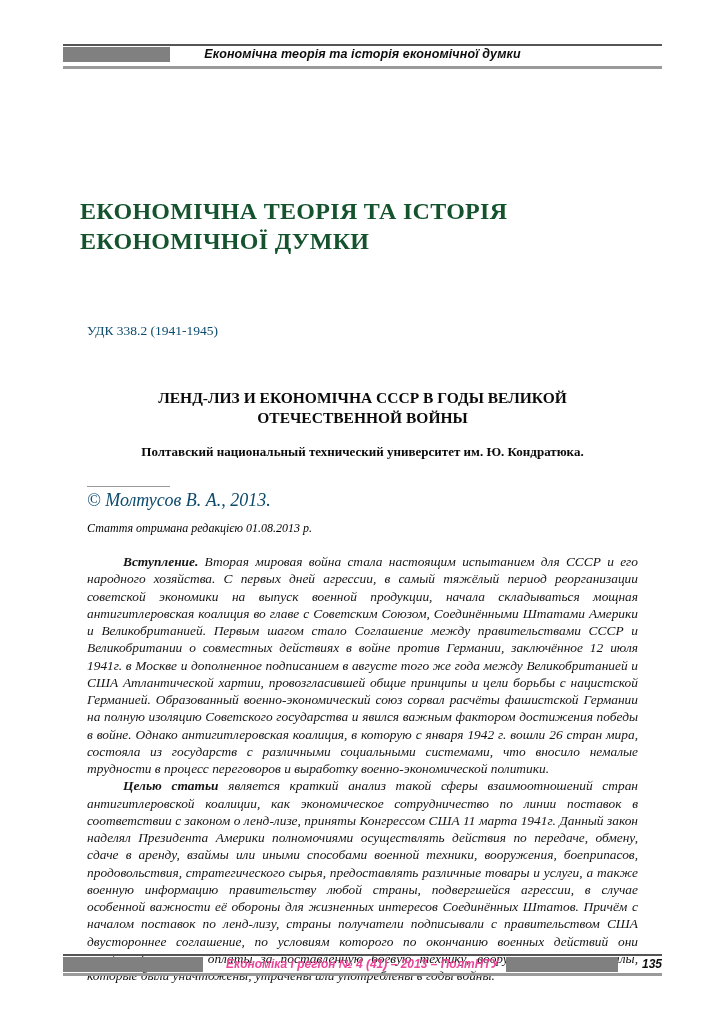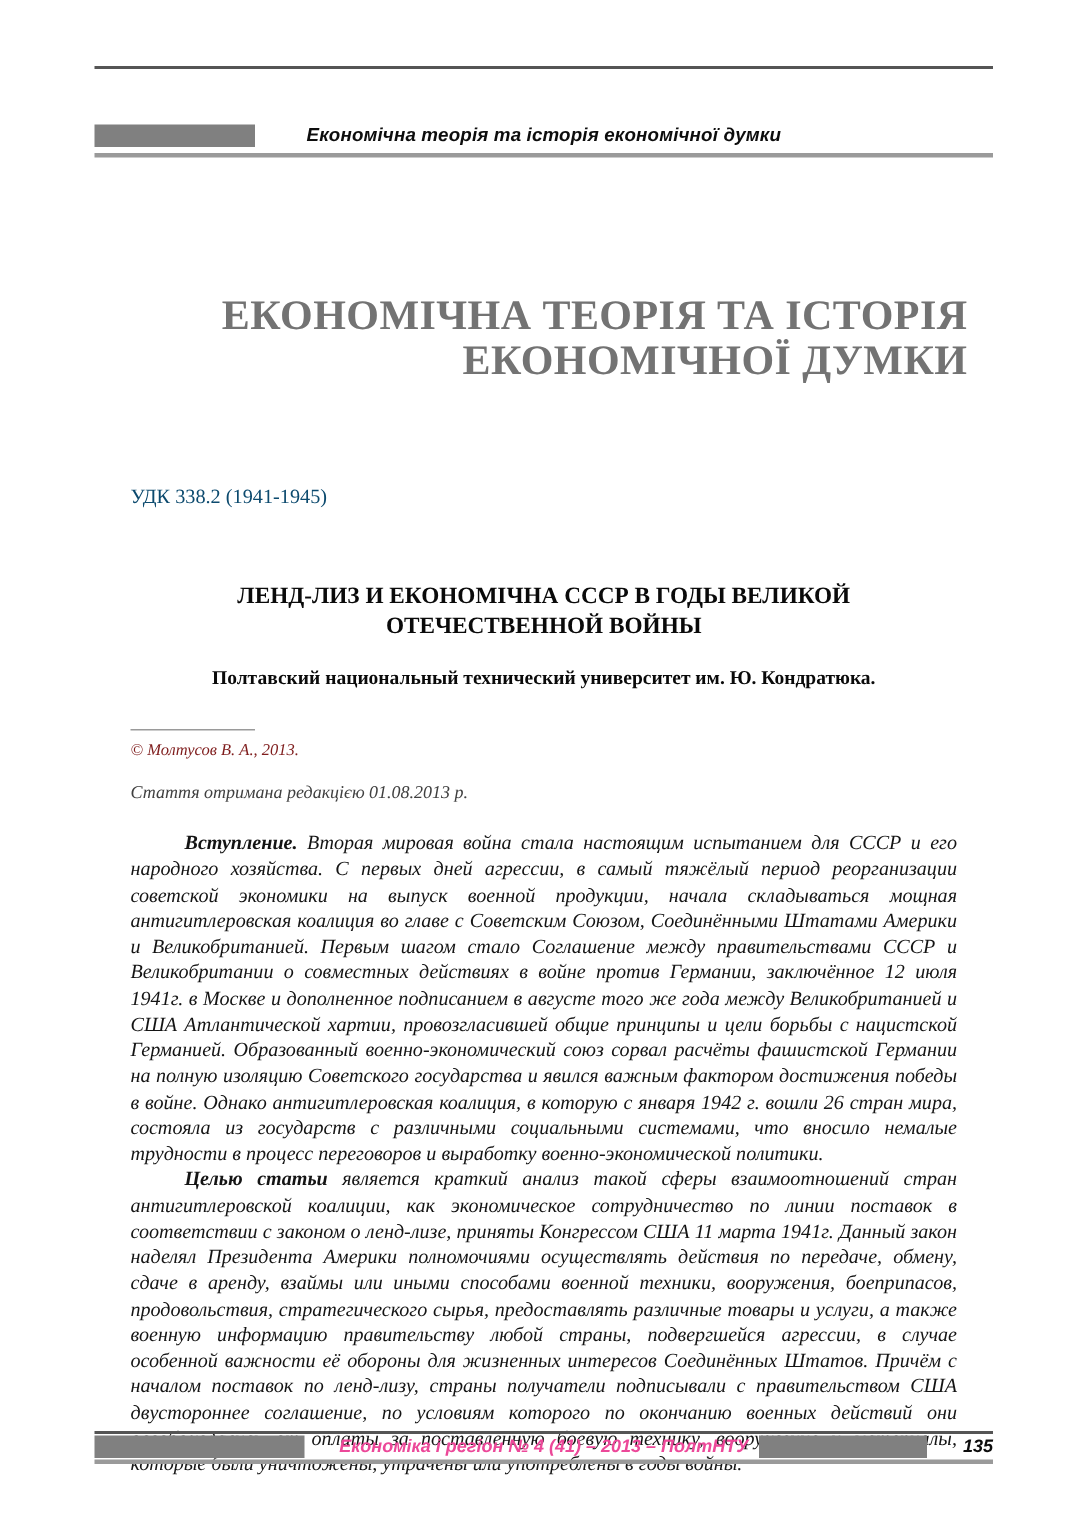--- a/index.html
+++ b/index.html
@@ -31,21 +31,20 @@
     width: 599px;
   }
   .rh-rule-top {
     height: 2px;
     background: #555555;
     width: 100%;
   }
   .rh-body {
     position: relative;
     height: 20px;
-    margin-top: 36px;
   }
   .rh-swatch {
     position: absolute;
     left: 0px;
     top: 1px;
     width: 107px;
     height: 15px;
     background: #808080;
   }
   .rh-title {
@@ -67,26 +66,26 @@
     background: #9a9a9a;
     width: 100%;
   }
 
   
   .section-title {
     position: absolute;
     left: 80px;
     top: 196px;
     width: 565px;
-    text-align: right;
+    text-align: left;
     font-family: "Liberation Serif", serif;
     font-weight: bold;
-    font-size: 28px;
+    font-size: 24px;
     line-height: 30px;
-    color: #737373;
+    color: #14532d;
     letter-spacing: 0.3px;
   }
   .section-title .line2 { display: block; }
 
   
   .udk {
     position: absolute;
     left: 87px;
     top: 322px;
     font-size: 13.5px;
@@ -129,32 +128,32 @@
     top: 486px;
     width: 83px;
     height: 1px;
     background: #9a9a9a;
   }
   .copyright {
     position: absolute;
     left: 87px;
     top: 492px;
     font-style: italic;
-    font-size: 11px;
-    line-height: 16px;
-    color: #7f1d1d;
+    font-size: 18px;
+    line-height: 16px;
+    color: #0c4a6e;
   }
   .submitted {
     position: absolute;
     left: 87px;
     top: 520px;
     font-style: italic;
     font-size: 12px;
     line-height: 16px;
-    color: #404040;
+    color: #000000;
   }
 
   
   .body-text {
     position: absolute;
     left: 87px;
     top: 553px;
     width: 551px;
     font-style: italic;
   }

